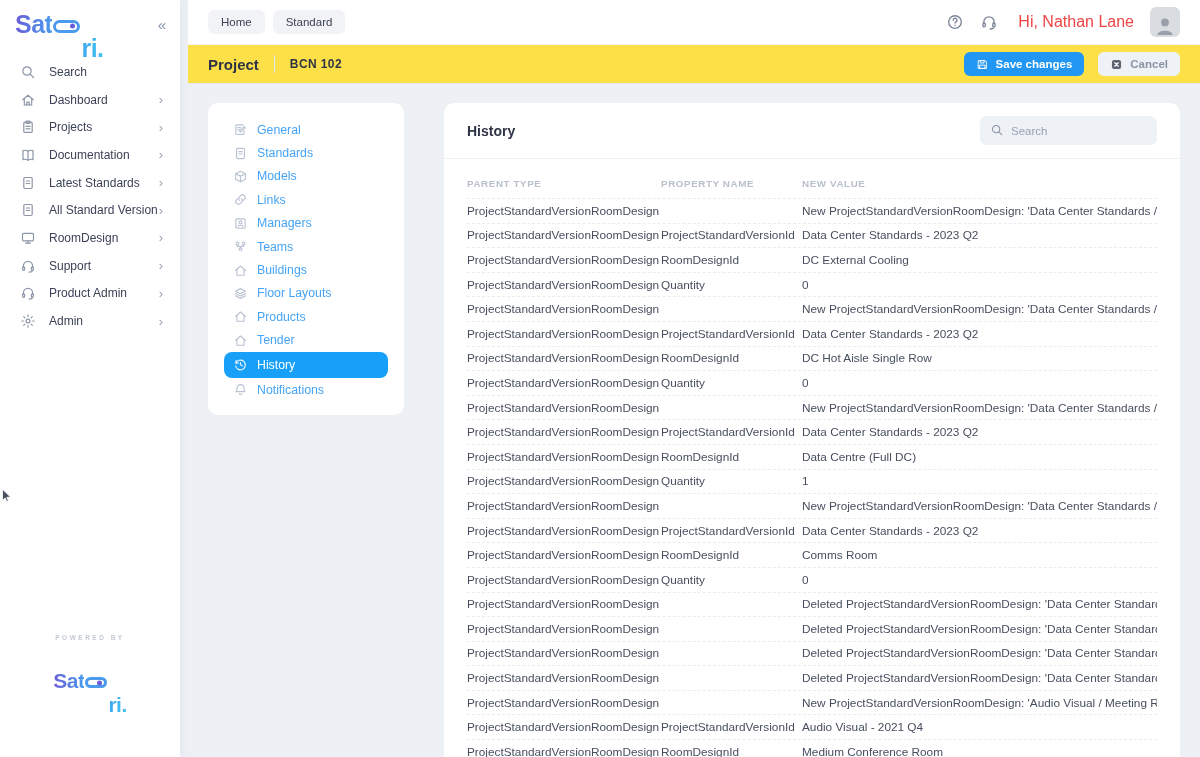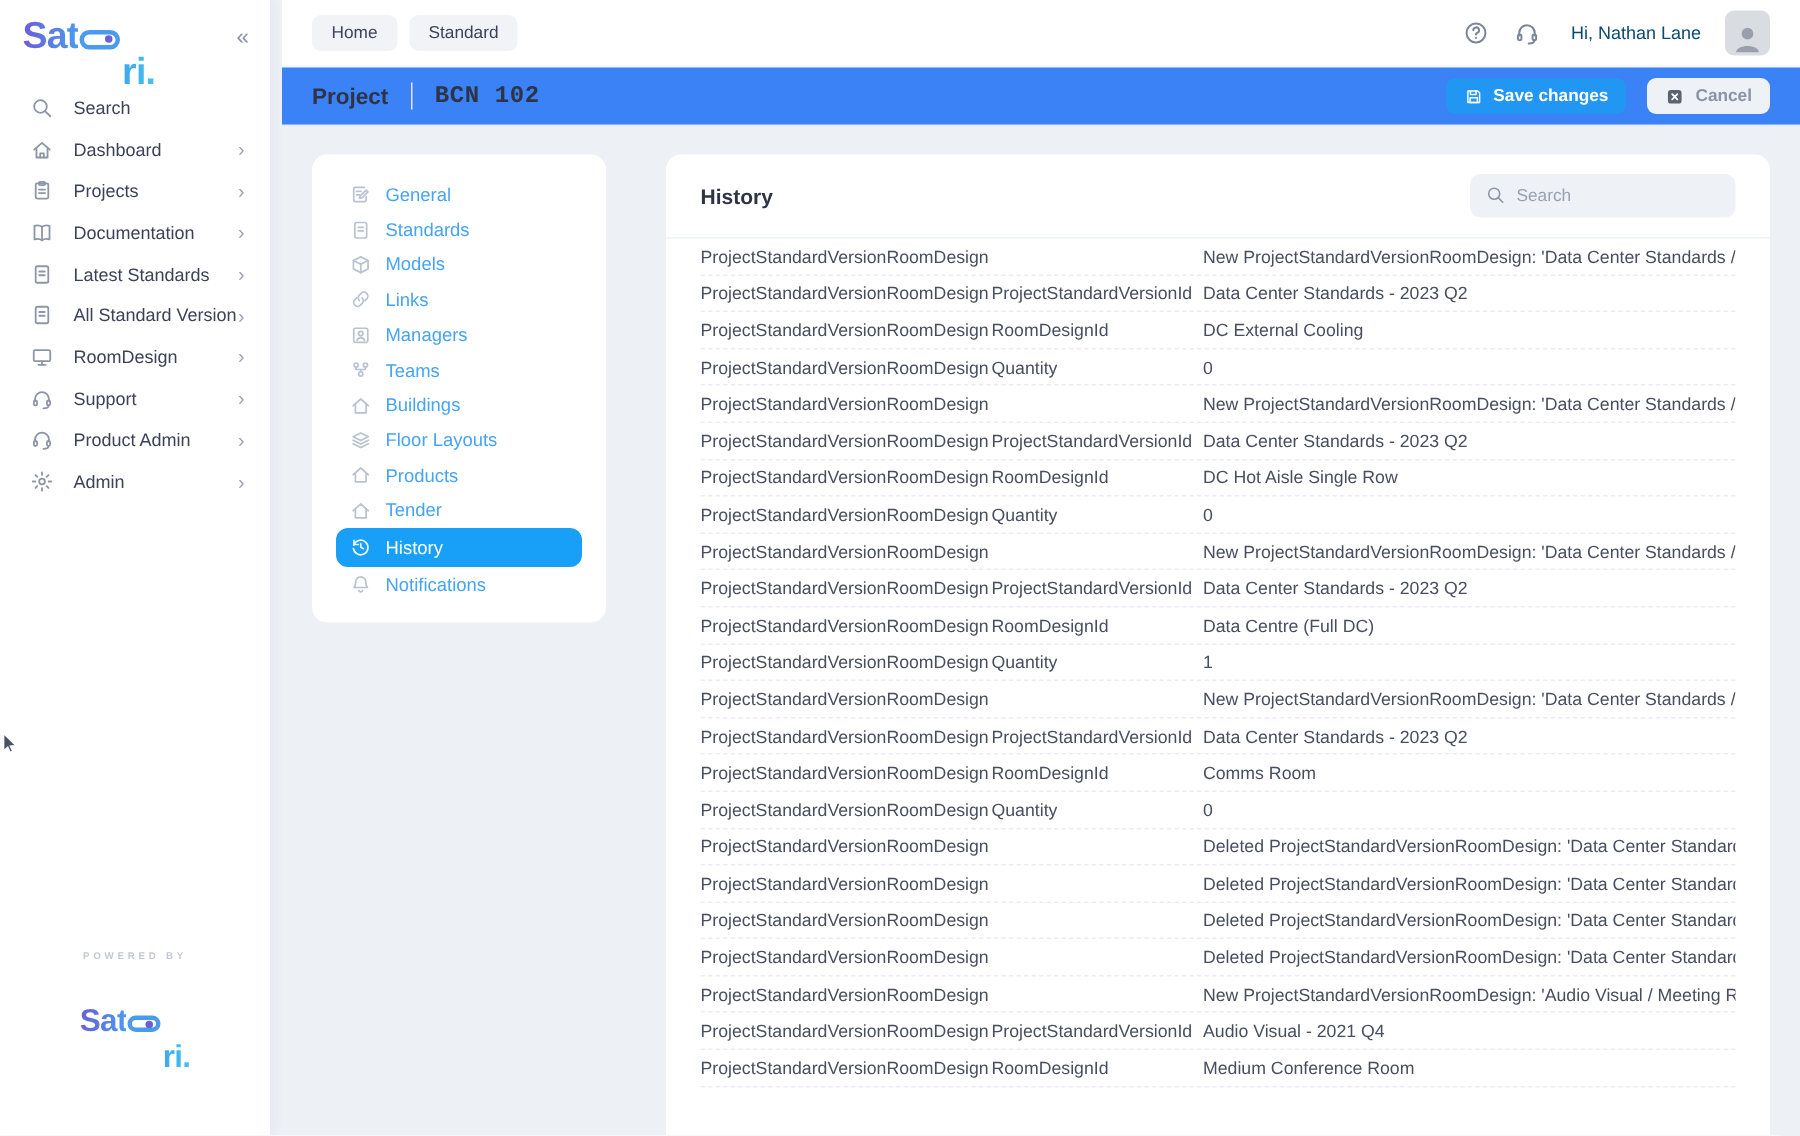--- a/index.html
+++ b/index.html
@@ -26,28 +26,28 @@
   .powered .logo { justify-content:center; font-size:21px; }
   .powered .logo-pill { width:22px; height:11px; border-width:3px; margin-top:3px; }
 
   
   .main { position:absolute; left:188px; top:0; width:1012px; height:757px; }
   .topbar { height:45px; background:#fff; display:flex; align-items:center; padding:0 20px; border-bottom:1px solid #f2f4f8; }
   .chip { background:#f1f3f7; border-radius:6px; padding:6px 13px; font-size:11.5px; font-weight:500; color:#3c4257; margin-right:8px; cursor:pointer; }
   .topbar-right { margin-left:auto; display:flex; align-items:center; gap:16px; }
   .tb-icon { width:18px; height:18px; color:#7d8699; cursor:pointer; }
   .tb-icon svg { width:18px; height:18px; display:block; }
-  .greeting { font-size:12px; color:#0c4a6e; font-weight:500; margin-left:4px; }
+  .greeting { font-size:16px; color:#ef4444; font-weight:500; margin-left:4px; }
   .avatar { width:30px; height:30px; border-radius:6px; background:#d9dce1; color:#9aa0ab; display:flex; align-items:flex-end; justify-content:center; overflow:hidden; cursor:pointer; }
   .avatar svg { width:24px; height:24px; display:block; }
 
-  .projectbar { height:39px; background:#3b82f6; border-bottom:1px solid #e2eaf4; display:flex; align-items:center; padding:0 20px; }
+  .projectbar { height:39px; background:#fde047; border-bottom:1px solid #e2eaf4; display:flex; align-items:center; padding:0 20px; }
   .project-title { font-size:15px; font-weight:bold; color:#2e3446; }
   .vdiv { width:1px; height:18px; background:#e3e7ee; margin:0 15px; }
-  .project-code { font-size:16px; font-weight:600; letter-spacing:.4px; color:#2e3446;font-family:Liberation Mono, monospace; }
+  .project-code { font-size:12px; font-weight:600; letter-spacing:.4px; color:#2e3446; }
   .bar-actions { margin-left:auto; display:flex; gap:14px; }
   .btn { display:flex; align-items:center; gap:7px; height:24px; padding:0 12px; border:none; border-radius:6px;
          font-family:inherit; font-size:11.5px; font-weight:600; cursor:pointer; }
   .btn .b-icon { width:13px; height:13px; }
   .btn .b-icon svg { width:13px; height:13px; display:block; }
   .btn-primary { background:#2196f3; color:#fff; }
   .btn-secondary { background:#eef1f5; color:#8b94a5; }
   .btn-secondary .b-icon { color:#5b6372; }
 
   .content { position:absolute; top:85px; left:0; right:0; bottom:0; padding:18px 20px 0; display:flex; gap:40px; align-items:flex-start; }
@@ -433,20 +433,25 @@
           <span class="search-icon-wrap">
               <svg viewBox="0 0 16 16" fill="none" stroke="currentColor" stroke-width="1.2" stroke-linecap="round" stroke-linejoin="round">
                 <circle cx="7" cy="7" r="4.2"></circle>
                 <line x1="10.2" y1="10.2" x2="13.5" y2="13.5"></line>
               </svg>
             </span>
           <input type="text" placeholder="Search" style="">
         </div>
       </div>
       <div class="table">
+        <div class="thead">
+          <span class="c1">PARENT TYPE</span>
+          <span class="c2">PROPERTY NAME</span>
+          <span class="c3">NEW VALUE</span>
+        </div>
         <div>
 
             <div class="trow">
               <span class="c1">ProjectStandardVersionRoomDesign</span>
               <span class="c2"></span>
               <span class="c3">New ProjectStandardVersionRoomDesign: 'Data Center Standards / Solid Flo</span>
             </div>
 
             <div class="trow">
               <span class="c1">ProjectStandardVersionRoomDesign</span>

